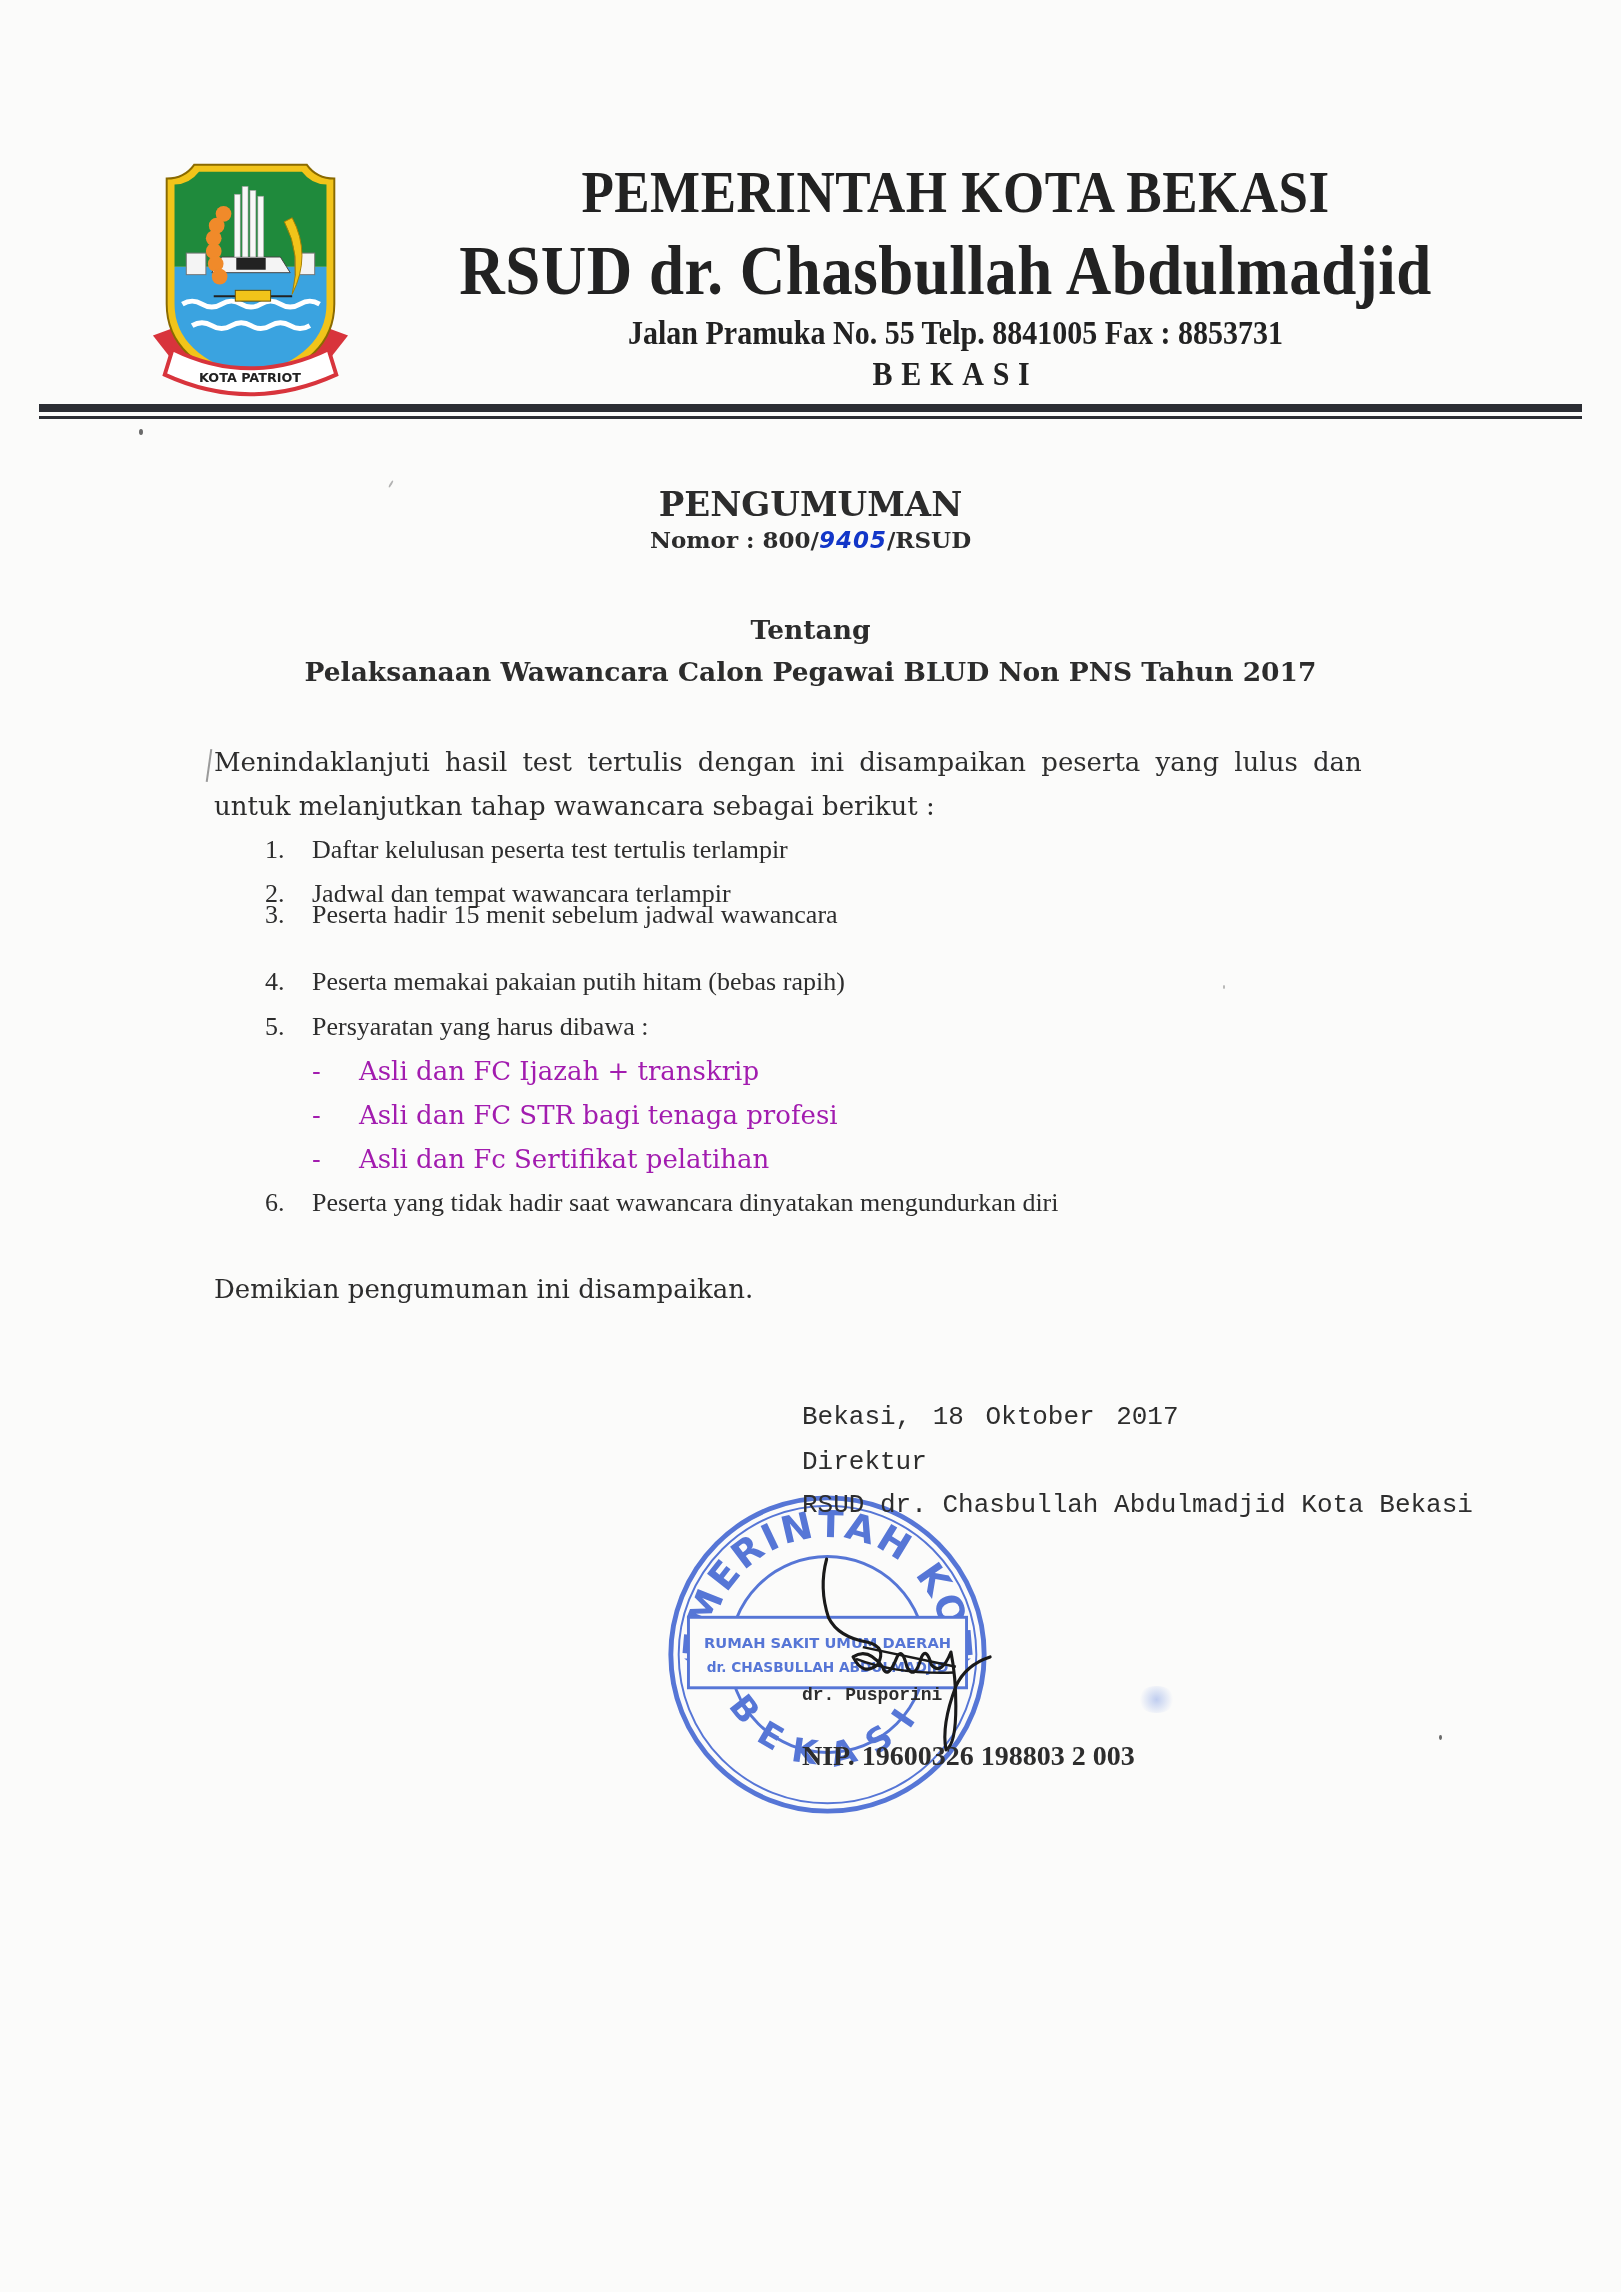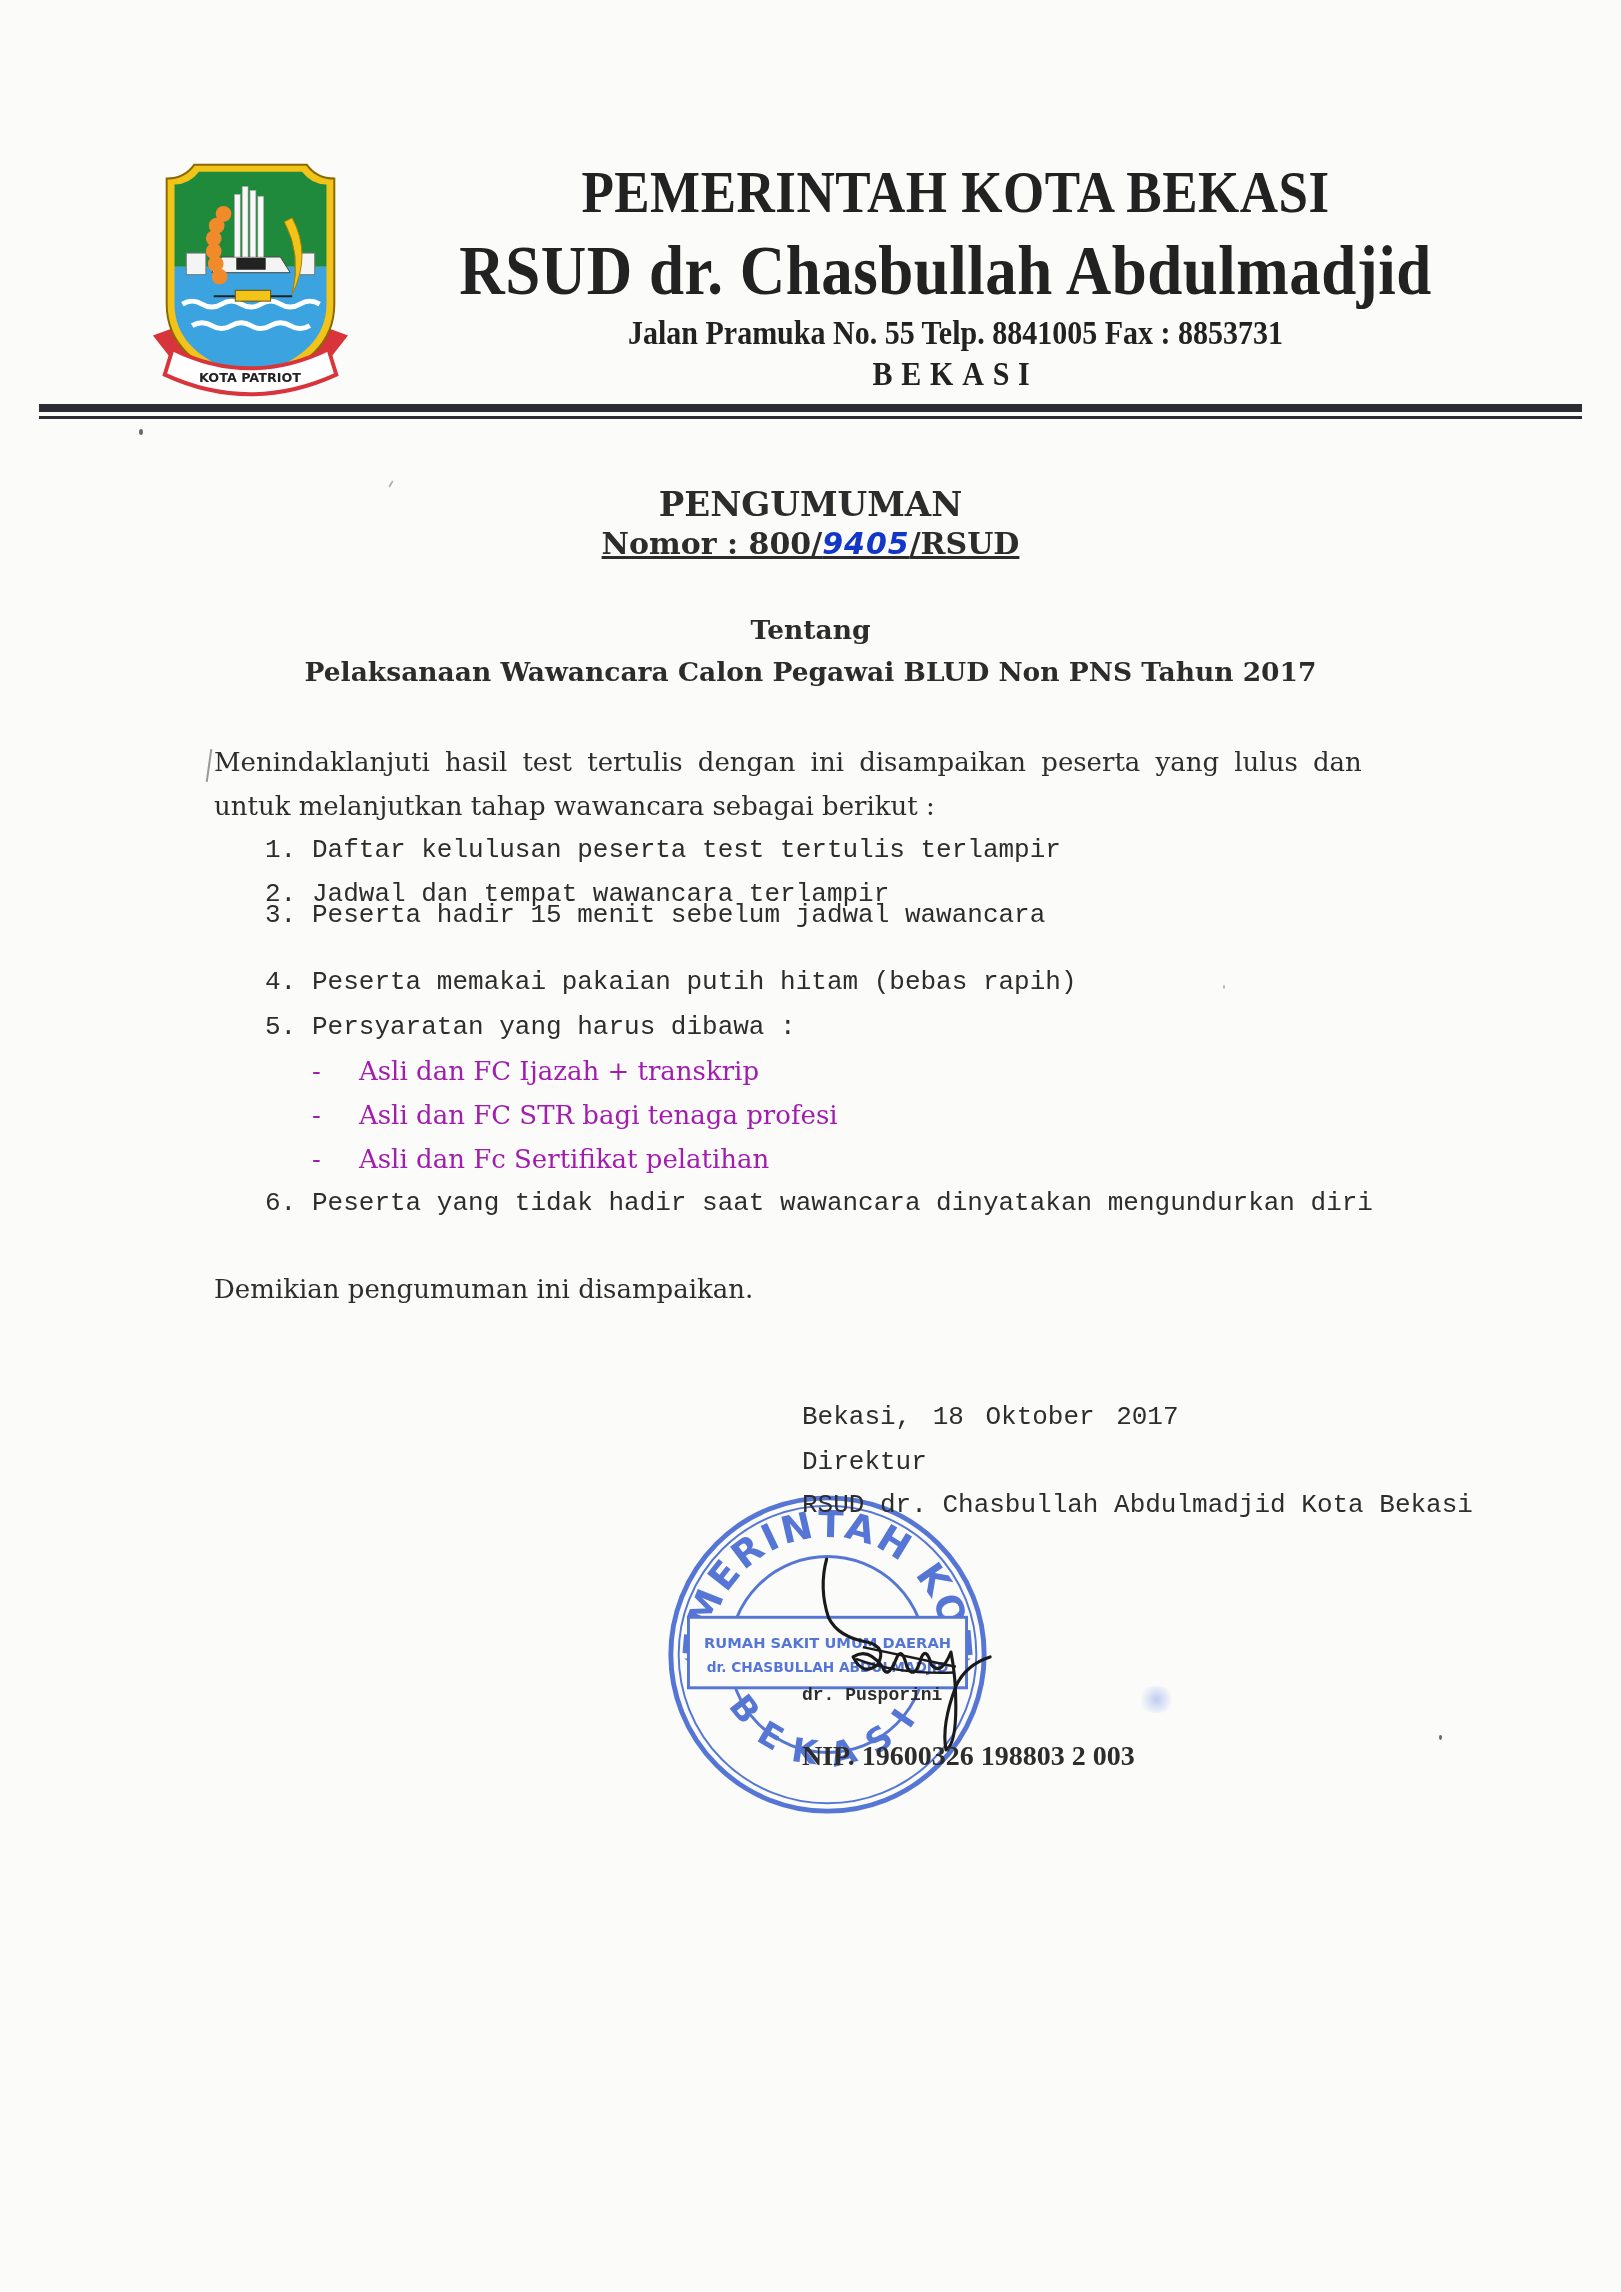--- a/index.html
+++ b/index.html
@@ -19,35 +19,35 @@
   #lh-hosp  { top: 235px; font-size: 63px; letter-spacing: 0.5px; transform: scaleY(1.12); left: 382px; }
   #lh-addr  { top: 316px; font-size: 30px; transform: scaleY(1.1); }
   #lh-city  { top: 357px; font-size: 30px; letter-spacing: 8.8px; transform: scaleY(1.1); }
   #rule-thick { left: 39px; top: 404px; width: 1543px; height: 7.8px; background: #2b2d33; }
   #rule-thin  { left: 39px; top: 416px; width: 1543px; height: 2.9px; background: #2b2d33; }
 
   
   .ctr { position: absolute; left: 0; width: 1621px; text-align: center; white-space: nowrap;
          font-family: "DejaVu Serif", serif; font-weight: bold; color: #2c2c2c; }
   #t-announce { top: 484px; font-size: 34px; }
-  #t-number   { top: 526px; font-size: 30px; text-decoration: underline; }
+  #t-number   { top: 526px; font-size: 23px; }
   #t-number .hand { font-family: "DejaVu Sans", sans-serif; color: #1236c8; font-style: italic;
                     font-weight: bold; letter-spacing: 1px; }
   #t-about    { top: 614px; font-size: 26.5px; }
   #t-subject  { top: 656px; font-size: 26.5px; }
 
   
   .body-text { position: absolute; font-family: "DejaVu Serif", serif; font-size: 26px;
                color: #2d2d2d; white-space: nowrap; }
   #p-intro-1 { left: 214px; top: 747px; word-spacing: 6.9px; }
   #p-intro-2 { left: 214px; top: 791px; }
   #margin-tick { left: 208px; top: 749px; width: 2px; height: 33px; background: #9a9a9a;
                  transform: rotate(8deg); }
 
-  .li { position: absolute; left: 265px; font-family: Liberation Mono, monospace; font-size: 26px;
+  .li { position: absolute; left: 265px; font-family: Liberation Serif, serif; font-size: 26px;
         color: #2d2d2d; white-space: nowrap; }
   .li .num { display: inline-block; width: 47px; }
   .sub { position: absolute; left: 312px; font-family: "DejaVu Serif", serif; font-size: 26px;
          color: #a21caf; white-space: nowrap; }
   .sub .dash { display: inline-block; width: 47px; }
 
   #closing { left: 214px; top: 1274px; }
 
   
   .sig { position: absolute; left: 802px; font-family: Liberation Mono, monospace; font-size: 26px;

